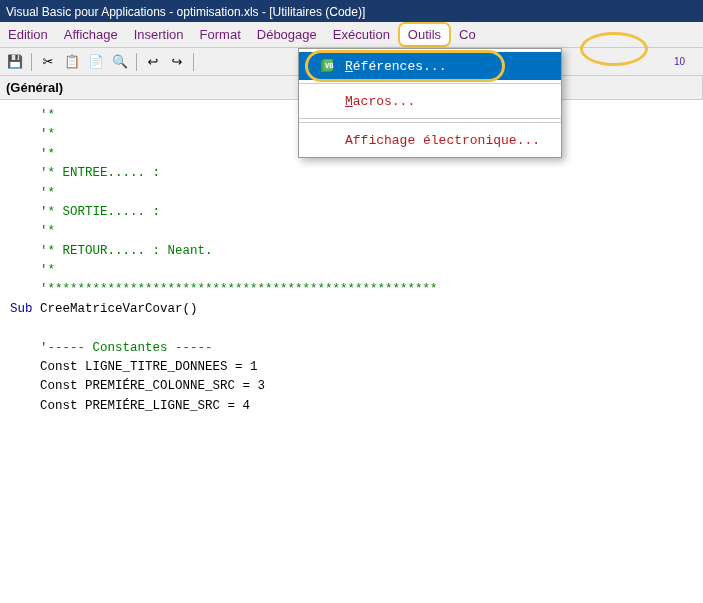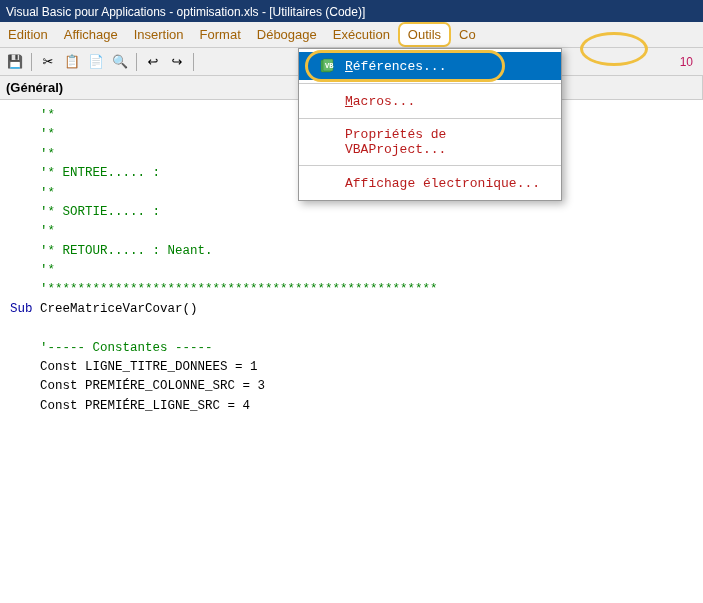--- a/index.html
+++ b/index.html
@@ -32,21 +32,21 @@
       border-bottom: 1px solid #ccc;
       position: relative;
     }
 
     .menu-item {
       padding: 9px 8px;
       font-size: 13px;
       cursor: pointer;
       display: flex;
       align-items: center;
-      color: #a16207;
+      color: #701a75;
       user-select: none;
     }
 
     .menu-item.highlighted-outils {
       background: #fff;
       border: 2.5px solid #f0c040;
       border-radius: 7px;
       font-weight: normal;
     }
 
@@ -74,24 +74,24 @@
     }
 
     .toolbar-separator {
       width: 1px;
       height: 18px;
       background: #aaa;
       margin: 0 3px;
     }
 
     .toolbar-text {
-      font-size: 12px;
+      font-size: 10px;
       margin-left: auto;
-      margin-right: 6px;
-      color: #be185d;
+      margin-right: 14px;
+      color: #4c1d95;
     }
 
     
     #main {
       display: flex;
       height: calc(603px - 22px - 26px - 28px);
       background: #ef4444;
     }
 
     
@@ -288,24 +288,20 @@
       </svg>
     </div>
     <span><span class="underline">R</span>éférences...</span>
   </div>
   <div class="dropdown-separator"></div>
   <div class="dropdown-item">
     <div class="item-icon"></div>
     <span><span class="underline">M</span>acros...</span>
   </div>
   <div class="dropdown-separator"></div>
-  <div class="dropdown-item">
-    <div class="item-icon"></div>
-    <span>Propriétés de VBAProject...</span>
-  </div>
   <div class="dropdown-separator"></div>
   <div class="dropdown-item">
     <div class="item-icon"></div>
     <span>Affichage électronique...</span>
   </div>
 </div>
 
 <div class="outils-circle"></div>
 <div class="ref-circle"></div>
 

